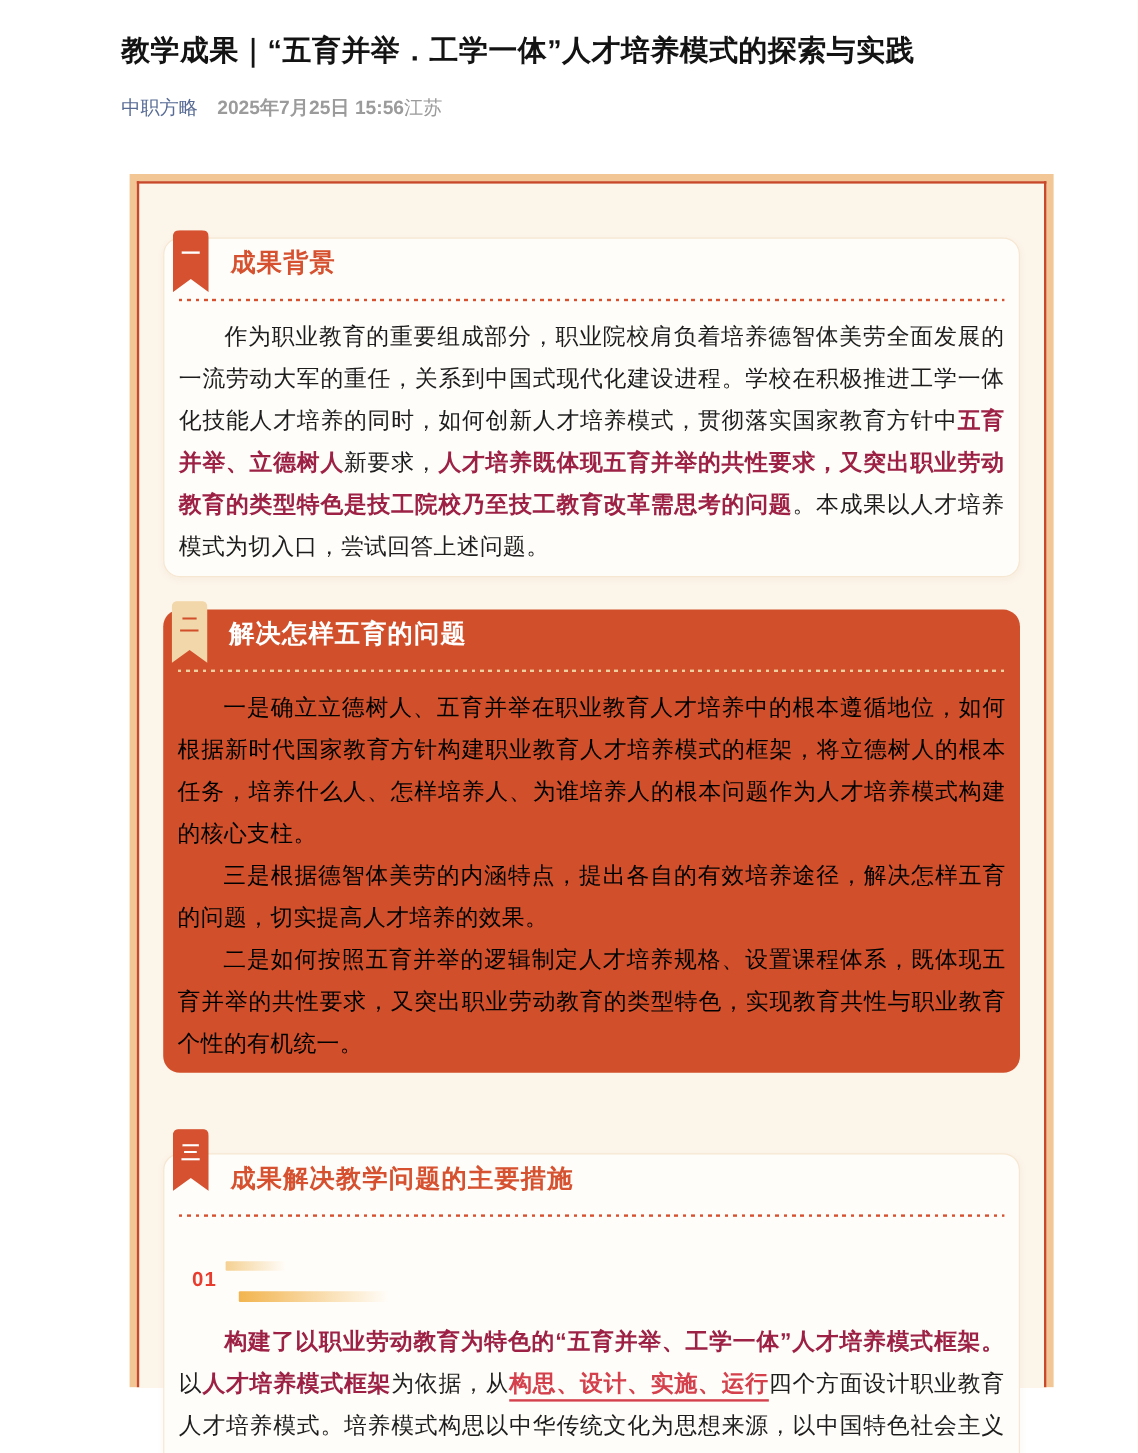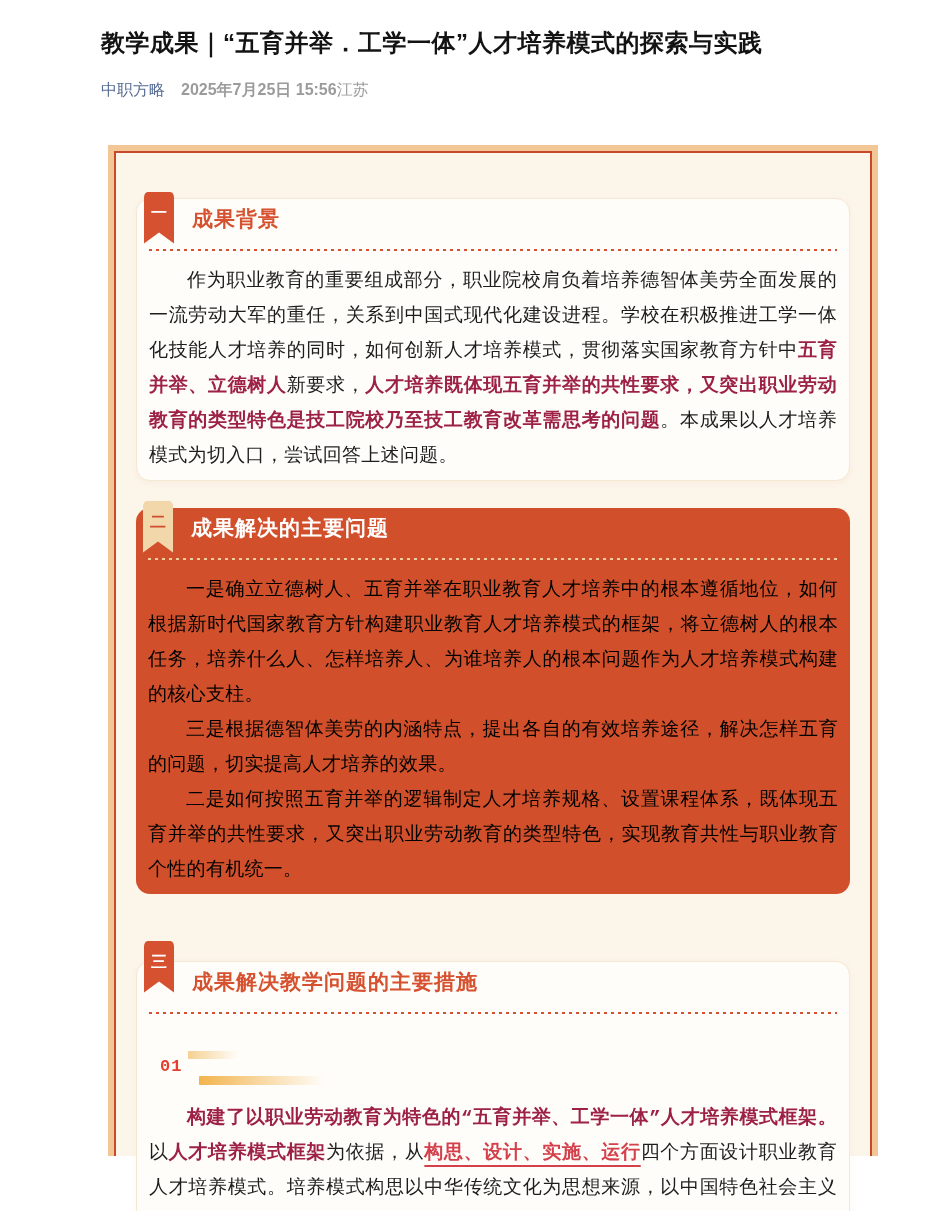--- a/index.html
+++ b/index.html
@@ -52,21 +52,21 @@
   .card-head{display:flex;align-items:center;min-height:36px;padding:4px 0 0 43px;}
   .card-head h2{margin:0;font-size:21px;font-weight:bold;letter-spacing:1px;color:var(--accent);}
   .solid .card-head h2{color:#fff;}
   .dash{
     height:2px;margin-top:14px;
     background:repeating-linear-gradient(90deg,var(--accent) 0 3px,transparent 3px 7px);
   }
   .solid .dash{
     background:repeating-linear-gradient(90deg,var(--dash2) 0 3px,transparent 3px 7px);
   }
-  .card .body{padding-top:13px;font-family:Liberation Mono, monospace;}
+  .card .body{padding-top:13px;}
   .card p{
     margin:0;font-size:19px;line-height:35px;text-indent:2em;text-align:justify;
     letter-spacing:.3px;color:var(--text);
   }
   .solid p{color:#000000;}
   .em{font-weight:bold;color:var(--maroon);}
   .ru{
     font-weight:bold;color:var(--redu);
     text-decoration:underline;text-decoration-color:var(--redu);
     text-decoration-thickness:2px;text-underline-offset:7px;
@@ -107,21 +107,21 @@
           <div class="dash"></div>
           <div class="body">
             <p><span>作为职业教育的重要组成部分，职业院校肩负着培养德智体美劳全面发展的一流劳动大军的重任，关系到中国式现代化建设进程。学校在积极推进工学一体化技能人才培养的同时，如何创新人才培养模式，贯彻落实国家教育方针中</span><span class="em">五育并举、立德树人</span><span>新要求，</span><span class="em">人才培养既体现五育并举的共性要求，又突出职业劳动教育的类型特色是技工院校乃至技工教育改革需思考的问题</span><span>。本成果以人才培养模式为切入口，尝试回答上述问题。</span></p>
           </div>
         </section>
         <section class="card solid">
           <span class="ribbon">
             <i style="font-style: normal;">二</i>
           </span>
           <div class="card-head">
-            <h2>成果解决的主要问题</h2>
+            <h2>解决怎样五育的问题</h2>
           </div>
           <div class="dash"></div>
           <div class="body">
             <p><span>一是确立立德树人、五育并举在职业教育人才培养中的根本遵循地位，如何根据新时代国家教育方针构建职业教育人才培养模式的框架，将立德树人的根本任务，培养什么人、怎样培养人、为谁培养人的根本问题作为人才培养模式构建的核心支柱。</span></p>
             <p><span>三是根据德智体美劳的内涵特点，提出各自的有效培养途径，解决怎样五育的问题，切实提高人才培养的效果。</span></p>
             <p><span>二是如何按照五育并举的逻辑制定人才培养规格、设置课程体系，既体现五育并举的共性要求，又突出职业劳动教育的类型特色，实现教育共性与职业教育个性的有机统一。</span></p>
           </div>
         </section>
         <section class="card light ribbon-raised">
           <span class="ribbon">

